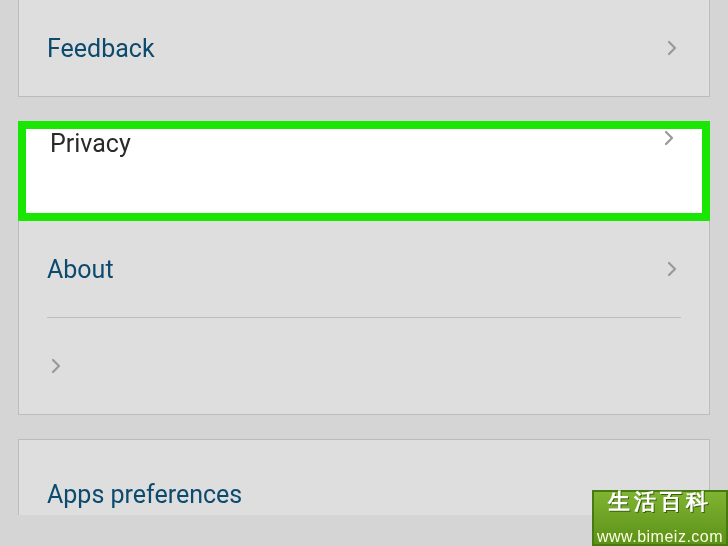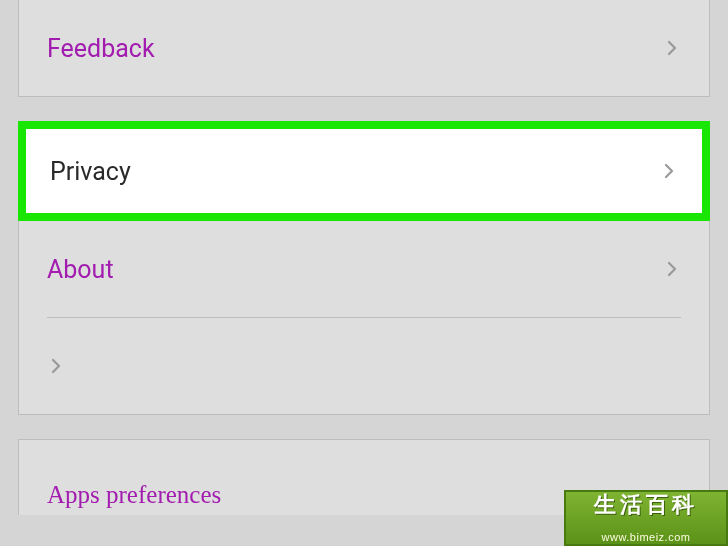--- a/index.html
+++ b/index.html
@@ -20,36 +20,35 @@
       border: 1px solid #bcbcbc;
       margin: 0 18px;
     }
     .section-top {
       margin-top: 0;
       border-top: none;
     }
     .section-bottom {
       margin-bottom: 0;
       border-bottom: none;
-      font-family: Liberation Serif, serif;
     }
     .gap {
       height: 24px;
     }
     .row {
       display: flex;
       align-items: center;
       justify-content: space-between;
       padding: 0 28px;
       height: 96px;
       position: relative;
     }
     .row-label {
       font-size: 25px;
-      color: #a21caf;
+      color: #0c4a6e;
       font-weight: 400;
     }
     .chevron {
       width: 18px;
       height: 18px;
       flex-shrink: 0;
     }
     .chevron svg {
       width: 100%;
       height: 100%;
@@ -59,57 +58,56 @@
       height: 1px;
       background: #bcbcbc;
       margin: 0 28px;
     }
     .highlight {
       border: 8px solid #19e603;
       background: #ffffff;
       margin: 0 18px;
       height: 100px;
       display: flex;
-      align-items: center;
       justify-content: space-between;
       padding: 0 24px;
     }
     .highlight .row-label {
       color: #2a2a2a;
     }
     .row-short {
       height: 75px;
       display: flex;
       align-items: flex-end;
       padding-bottom: 6px;
     }
     .watermark {
       position: absolute;
       right: 0;
       bottom: 0;
-      width: 164px;
+      width: 136px;
       height: 56px;
       background: linear-gradient(#7fb332, #5b9218);
       border: 2px solid #477a0f;
       display: flex;
       flex-direction: column;
       align-items: center;
       justify-content: center;
       color: #fff;
       font-family: "SimHei", "Microsoft YaHei", sans-serif;
     }
     .watermark .wm-title {
       font-size: 22px;
       font-weight: bold;
       letter-spacing: 4px;
       line-height: 1;
       text-shadow: 1px 1px 0 #3a5f0b;
     }
     .watermark .wm-url {
-      font-size: 11px;
+      font-size: 16px;
       color: #fffde0;
       margin-top: 15px;
       letter-spacing: 0.5px;
     }
   </style>
 </head>
 <body>
 
 <div class="section section-top">
   <div class="row">

